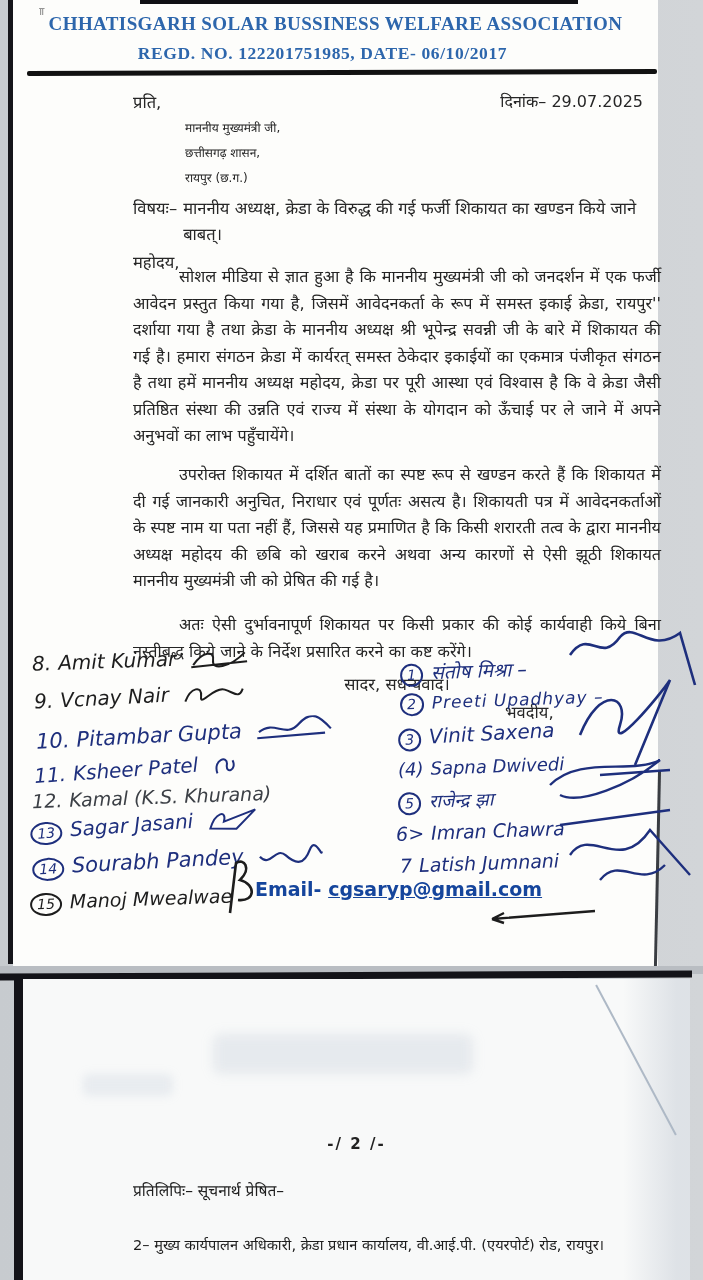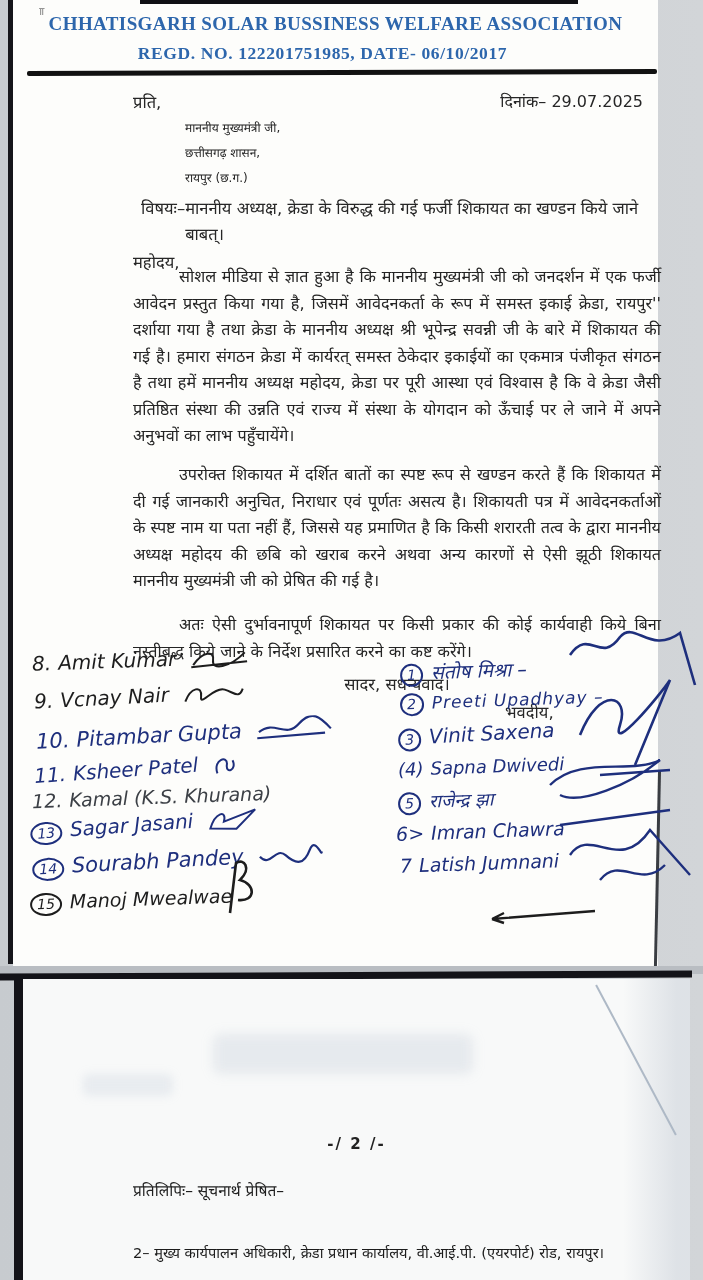--- a/index.html
+++ b/index.html
@@ -23,21 +23,21 @@
   .regd-line{position:absolute;left:0;top:43px;width:619px;text-align:center;
     font-family:"Liberation Serif","DejaVu Serif",serif;font-weight:bold;font-size:17.5px;
     letter-spacing:.6px;color:#2d66ac;}
   .header-rule{position:absolute;left:14px;top:70px;width:630px;height:5px;background:#111;
     transform:rotate(-.2deg);border-radius:2px;}
 
   .to-label{position:absolute;left:120px;top:90px;font-size:16.5px;}
   .date-line{position:absolute;left:390px;top:90px;width:240px;text-align:right;font-size:16px;}
   .recipient{position:absolute;left:172px;top:116px;font-size:12px;line-height:25px;}
 
-  .subject-row{position:absolute;left:120px;top:196px;width:520px;display:flex;gap:0;font-size:16.5px;line-height:26px;margin-left:8px;}
+  .subject-row{position:absolute;left:120px;top:196px;width:520px;display:flex;gap:6px;font-size:16.5px;line-height:26px;}
   .subject-row .lbl{flex:0 0 auto;}
   .salutation{position:absolute;left:120px;top:250px;font-size:16.5px;}
 
   .para{position:absolute;left:120px;width:528px;font-size:16.2px;line-height:26.5px;
     text-align:justify;text-indent:46px;color:#242424;}
   .p1{top:264px;}
   .p2{top:462px;}
   .p3{top:612px;}
   .closing{position:absolute;left:120px;top:672px;width:528px;text-align:center;font-size:16.5px;}
   .sign-off{position:absolute;left:492px;top:700px;font-size:16.5px;}
@@ -67,21 +67,21 @@
     background:linear-gradient(90deg,rgba(190,198,208,0) 0,rgba(190,198,208,.45) 80%);}
   .fold-line{position:absolute;left:612px;top:-4px;width:2px;height:170px;background:#aeb9c6;transform:rotate(-28deg);}
   .ghost{position:absolute;left:190px;top:55px;width:260px;height:40px;
     background:rgba(150,165,190,.18);filter:blur(6px);border-radius:8px;}
   .ghost2{position:absolute;left:60px;top:95px;width:90px;height:22px;
     background:rgba(150,165,190,.16);filter:blur(5px);border-radius:6px;}
   .page-number{position:absolute;left:0;top:156px;width:667px;text-align:center;
     font-size:15px;font-weight:bold;letter-spacing:2px;color:#222;}
   .cc-heading{position:absolute;left:110px;top:200px;font-size:15.5px;color:#1f1f1f;}
   .cc-item{position:absolute;left:110px;font-size:14.6px;color:#1c1c1c;white-space:nowrap;font-weight:500;}
-  .cc-1{top:228px;} .cc-2{top:255px;margin-top:8px;}
+  .cc-1{top:228px;} .cc-2{top:255px;}
 </style>
 </head>
 <body>
 
 <div id="stage">
 
   <div class="page1">
     <div class="pen-dot">⫪</div>
 
     <div class="org-name">CHHATISGARH SOLAR BUSSINESS WELFARE ASSOCIATION</div>
@@ -184,20 +184,24 @@
   <svg class="big-scribbles" width="160" height="270">
     <path d="M30 30 C50 2 60 40 80 12 C95 -5 110 30 140 8 L155 60" stroke="#1e2f7d" stroke-width="2.6" fill="none"></path>
     <path d="M40 110 C60 60 90 70 80 100 C70 130 120 70 130 55 L95 140" stroke="#1e2f7d" stroke-width="2.6" fill="none"></path>
     <path d="M10 160 C40 130 90 150 120 135 C90 160 40 180 20 170 M60 150 L130 145" stroke="#1e2f7d" stroke-width="2.4" fill="none"></path>
     <path d="M20 200 L130 185 M30 230 C50 200 80 250 110 205 L150 250 M60 255 C80 230 100 265 125 240" stroke="#1e2f7d" stroke-width="2.4" fill="none"></path>
   </svg>
 
   <svg class="email-scrib" width="40" height="60">
     <path d="M8 55 L14 5 C22 0 30 10 18 22 C34 26 34 44 16 42" stroke="#1d1d1d" stroke-width="2.6" fill="none"></path>
   </svg>
+  <div class="email-line">
+    <span>Email-</span>
+    <span class="addr">cgsaryp@gmail.com</span>
+  </div>
   <svg class="email-arrow" width="120" height="22">
     <path d="M115 6 L12 14 M12 14 L24 8 M12 14 L24 18" stroke="#1d1d1d" stroke-width="2.4" fill="none"></path>
   </svg>
 
   <div class="p2-gap"></div>
   <div class="p2-topline"></div>
   <div class="p2-leftline"></div>
 
   <div class="page2">
     <div class="p2-right-shade"></div>

